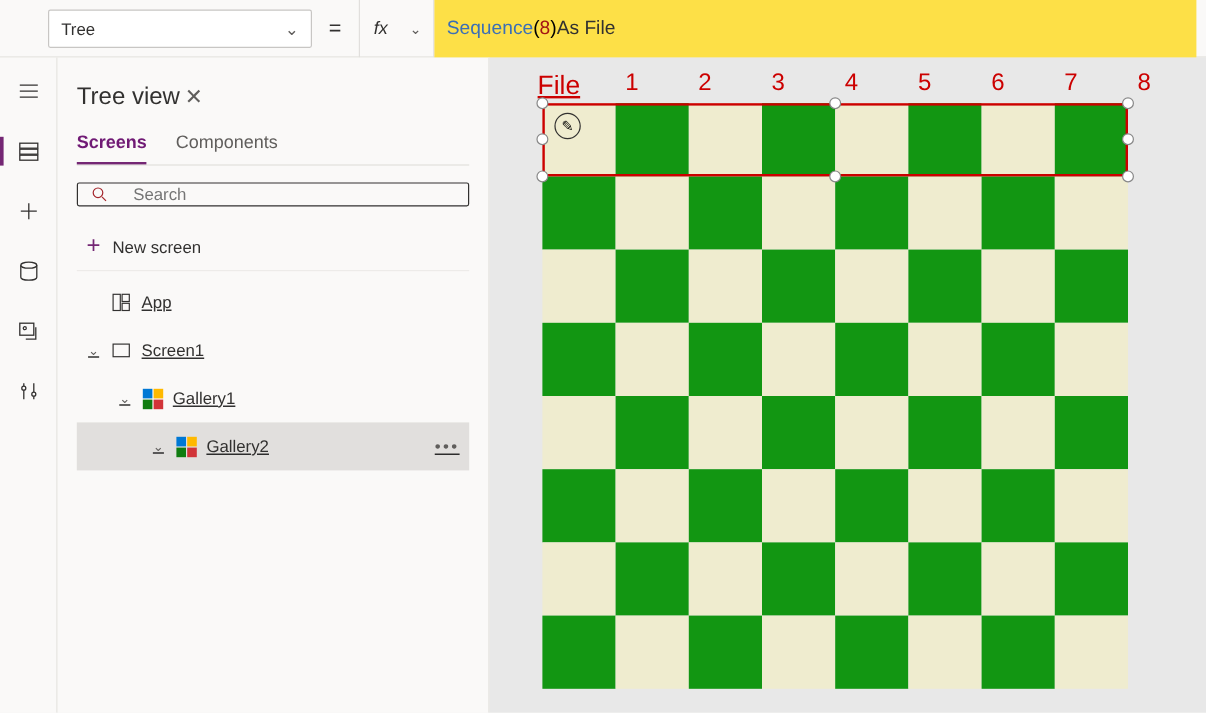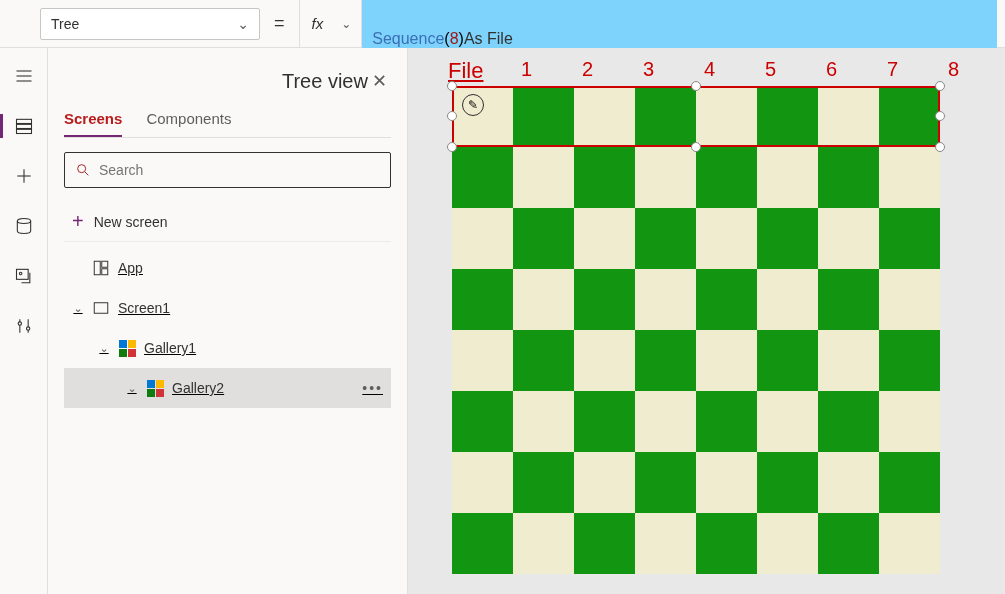--- a/index.html
+++ b/index.html
@@ -5,40 +5,40 @@
   * { box-sizing: border-box; margin: 0; padding: 0; font-family: "Segoe UI", Arial, sans-serif; }
   body { width: 1005px; height: 594px; background: #faf9f8; overflow: hidden; position: relative; }
 
   
   .top-bar { display: flex; align-items: center; height: 48px; background: #faf9f8; border-bottom: 1px solid #e1dfdd; padding: 0 8px 0 40px; }
   .prop-select { width: 220px; height: 32px; border: 1px solid #c8c6c4; border-radius: 2px; background: #fff; display: flex; align-items: center; padding: 0 10px; justify-content: space-between; font-size: 14px; color: #323130; }
   .prop-select .chev { color: #605e5c; }
   .equals { margin: 0 14px; font-size: 18px; color: #323130; }
   .fx-box { display:flex; align-items:center; gap:18px; padding: 0 10px 0 12px; height:48px; border-left:1px solid #e1dfdd; border-right:1px solid #e1dfdd; font-style: italic; font-size: 15px; color:#323130;}
   .fx-box .chev { font-style: normal; color:#605e5c; font-size:12px;}
-  .formula { flex: 1; height: 48px; display:flex; align-items:flex-end; padding-left: 10px; font-family: Consolas, monospace; font-size: 16px; background:#7dd3fc; }
+  .formula { flex: 1; height: 48px; display:flex; align-items:center; padding-left: 10px; font-family: Consolas, monospace; font-size: 16px; background:#fde047; }
   .formula .fn { color: #3b6fb6; }
   .formula .num { color: #a31515; }
   .formula .kw { color: #323130; }
 
   
   .left-rail { position:absolute; top:48px; left:0; width:48px; bottom:0; background:#faf9f8; border-right:1px solid #e1dfdd; display:flex; flex-direction:column; align-items:center; padding-top:12px; gap:18px; }
   .rail-btn { width:32px; height:32px; display:flex; align-items:center; justify-content:center; color:#323130; cursor:pointer; position:relative;}
   .rail-btn.active::before { content:""; position:absolute; left:-8px; top:4px; bottom:4px; width:3px; background:#742774; }
   .rail-btn svg { width:20px; height:20px; stroke:#323130; fill:none; stroke-width:1.3;}
 
   
   .tree-panel { position:absolute; top:48px; left:48px; width:360px; bottom:0; background:#faf9f8; border-right:1px solid #e1dfdd; padding: 18px 16px 0 16px;}
-  .tree-header { display:flex; justify-content:flex-end; align-items:center; }
+  .tree-header { display:flex; justify-content:flex-start; align-items:center; }
   .tree-title { font-size: 20px; font-weight:400; color:#323130;}
   .tree-close { font-size:18px; color:#605e5c; cursor:pointer; padding:4px;}
   .tabs { display:flex; gap:24px; margin-top:14px; border-bottom:1px solid #e1dfdd;}
   .tab { padding-bottom:8px; font-size:15px; color:#605e5c; cursor:pointer;}
-  .tab.active { color:#b91c1c; border-bottom:2px solid #742774; font-weight:600;}
-  .search-box { margin-top:14px; height:36px; border:1px solid #323130; border-radius:2px; display:flex; align-items:center; padding:0 10px; gap:8px;}
+  .tab.active { color:#701a75; border-bottom:2px solid #742774; font-weight:600;}
+  .search-box { margin-top:14px; height:20px; border:1px solid #323130; border-radius:2px; display:flex; align-items:center; padding:0 10px; gap:20px;}
   .search-box input { border:none; outline:none; flex:1; font-size:14px; background:transparent;}
   .search-box svg { width:16px; height:16px; stroke:#a4262c; fill:none; stroke-width:1.5;}
   .newscreen { margin-top:14px; height:40px; display:flex; align-items:center; gap:10px; padding:0 8px; font-size:14px; color:#323130; cursor:pointer; border-bottom:1px solid #edebe9;}
   .newscreen .plus { color:#742774; font-size:20px; font-weight:300;}
   .tree-list { margin-top:6px;text-decoration:underline;}
   .tree-item { height:40px; display:flex; align-items:center; gap:8px; font-size:14px; color:#323130; cursor:pointer; padding-right:8px;}
   .tree-item.selected { background:#e1dfdd;}
   .tree-item .chev { width:12px; text-align:center; color:#605e5c; font-size:11px;}
   .tree-item .icn { width:18px; height:18px; display:flex; align-items:center; justify-content:center;}
   .tree-item .dots { margin-left:auto; color:#605e5c; letter-spacing:2px;}

